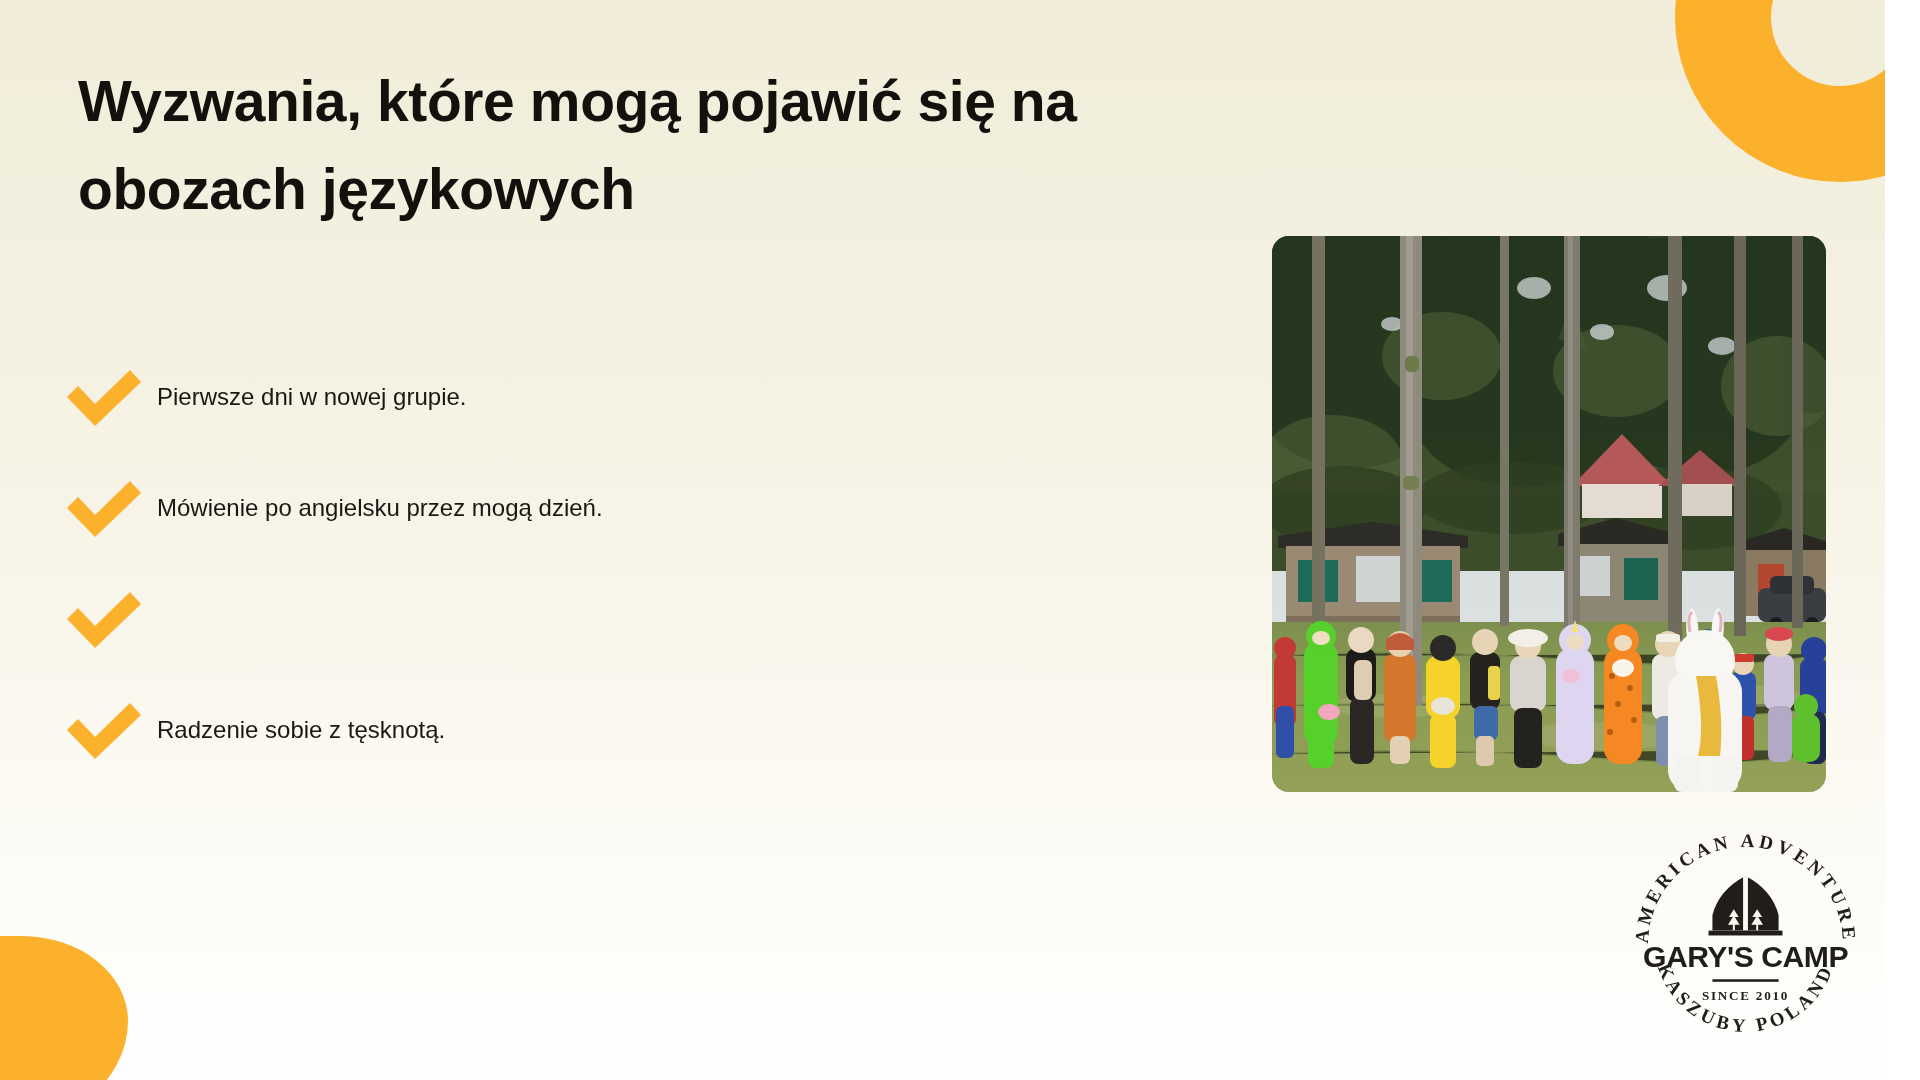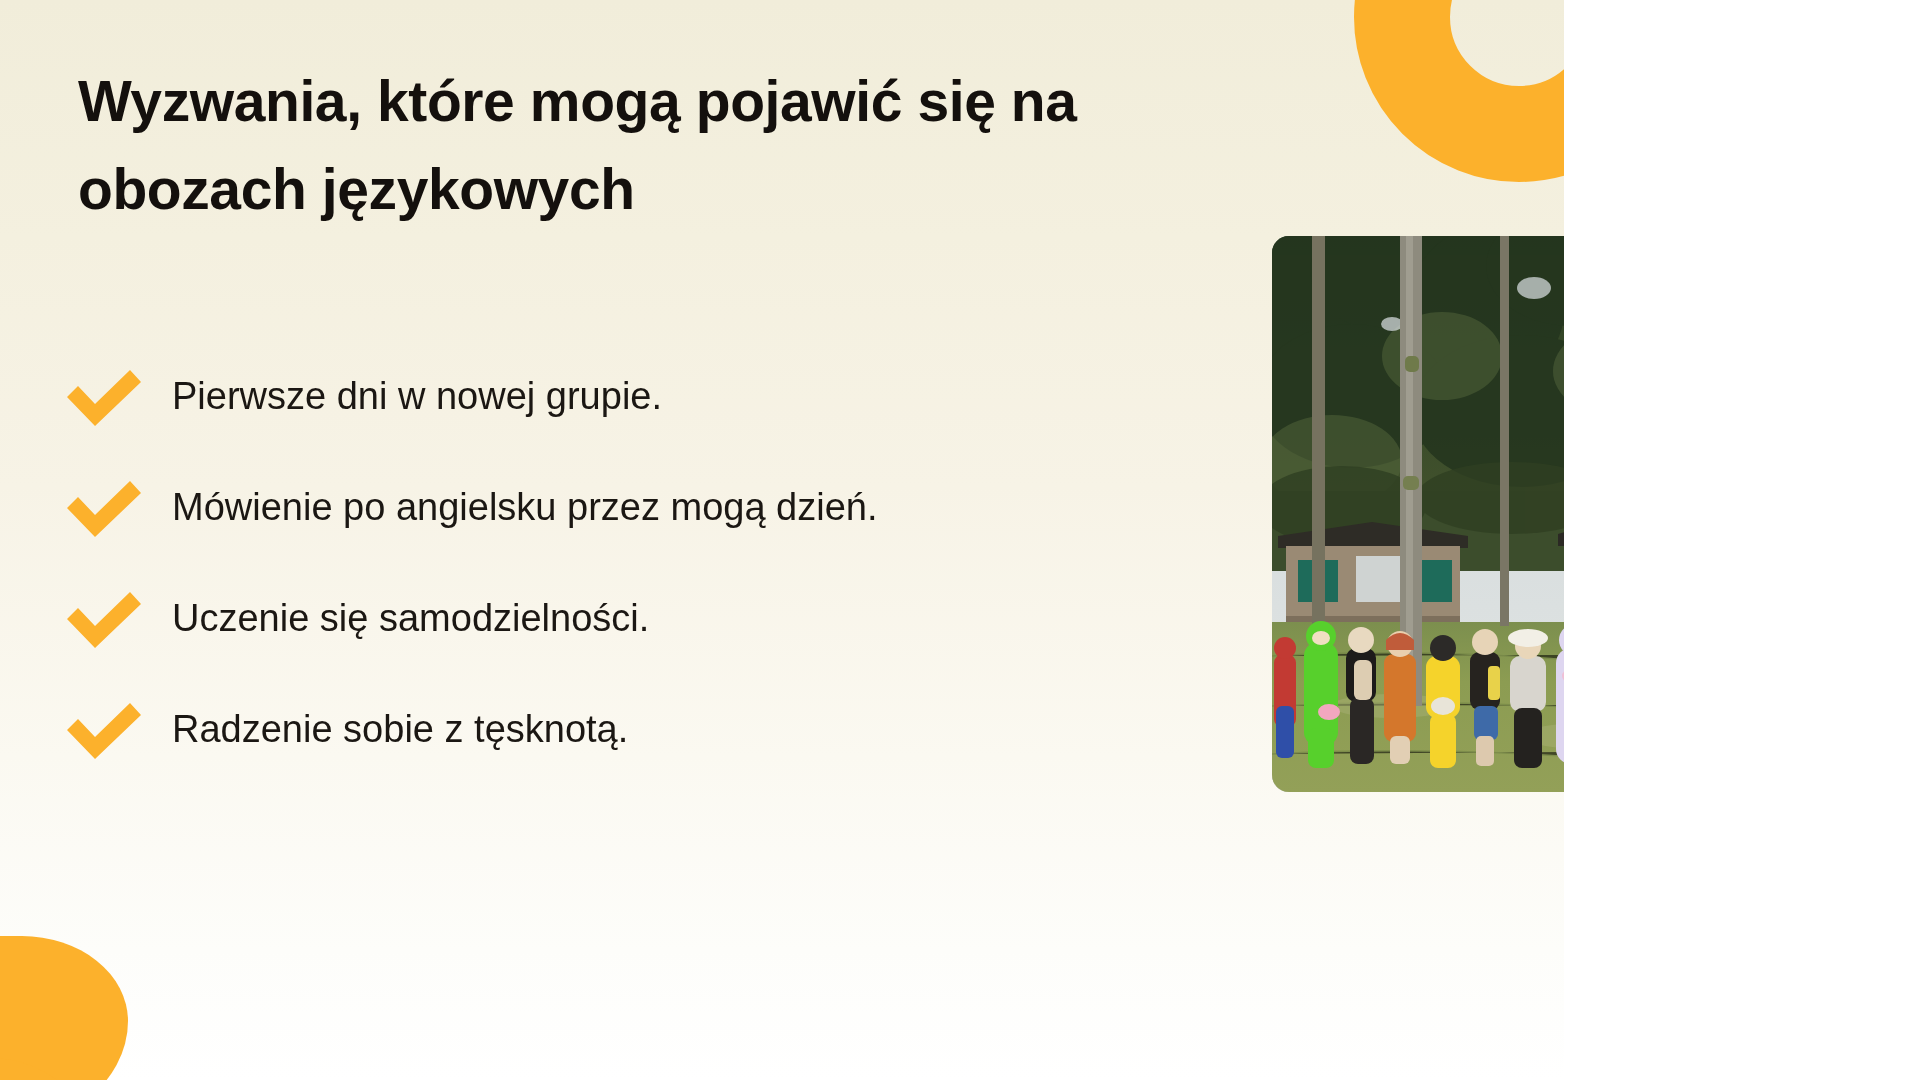--- a/index.html
+++ b/index.html
@@ -6,21 +6,21 @@
 
   html, body {
     width:1920px; height:1080px;
     overflow:hidden;
     font-family:"Liberation Sans", sans-serif;
   }
 
   
   #slide {
     position:relative;
-    width:1564px; height:1080px;
+    width:1885px; height:1080px;
     background:linear-gradient(180deg,
         #f1edda 0%,
         #f4f0df 22%,
         #f7f3e6 45%,
         #fbf9f1 70%,
         #fdfdfa 88%,
         #ffffff 100%);
     overflow:hidden;
   }
 
@@ -77,22 +77,22 @@
     margin-bottom:33px;
   }
   .bullet-row:last-child { margin-bottom:0; }
 
   .check-icon {
     flex:0 0 84px;
     width:84px; height:62px;
     display:block;
   }
   .bullet-text {
-    margin-left:26px;
-    font-size:38px;
+    margin-left:11px;
+    font-size:24px;
     line-height:1.35;
     color:#1b1713;
     white-space:nowrap;
   }
 
   
   #photo {
     position:absolute;
     left:1272px; top:236px;
     width:554px; height:556px;
@@ -133,21 +133,20 @@
       <svg class="check-icon" viewBox="0 0 84 62">
         <path d="M5 31 L16 20 L33 38 L68 4 L79 16 L33 60 Z" fill="#FCB12C"></path>
       </svg>
       <span class="bullet-text">Mówienie po angielsku przez mogą dzień.</span>
     </div>
 
     <div class="bullet-row">
       <svg class="check-icon" viewBox="0 0 84 62">
         <path d="M5 31 L16 20 L33 38 L68 4 L79 16 L33 60 Z" fill="#FCB12C"></path>
       </svg>
-      <span class="bullet-text">Uczenie się samodzielności.</span>
     </div>
 
     <div class="bullet-row">
       <svg class="check-icon" viewBox="0 0 84 62">
         <path d="M5 31 L16 20 L33 38 L68 4 L79 16 L33 60 Z" fill="#FCB12C"></path>
       </svg>
       <span class="bullet-text">Radzenie sobie z tęsknotą.</span>
     </div>
 
   </div>

